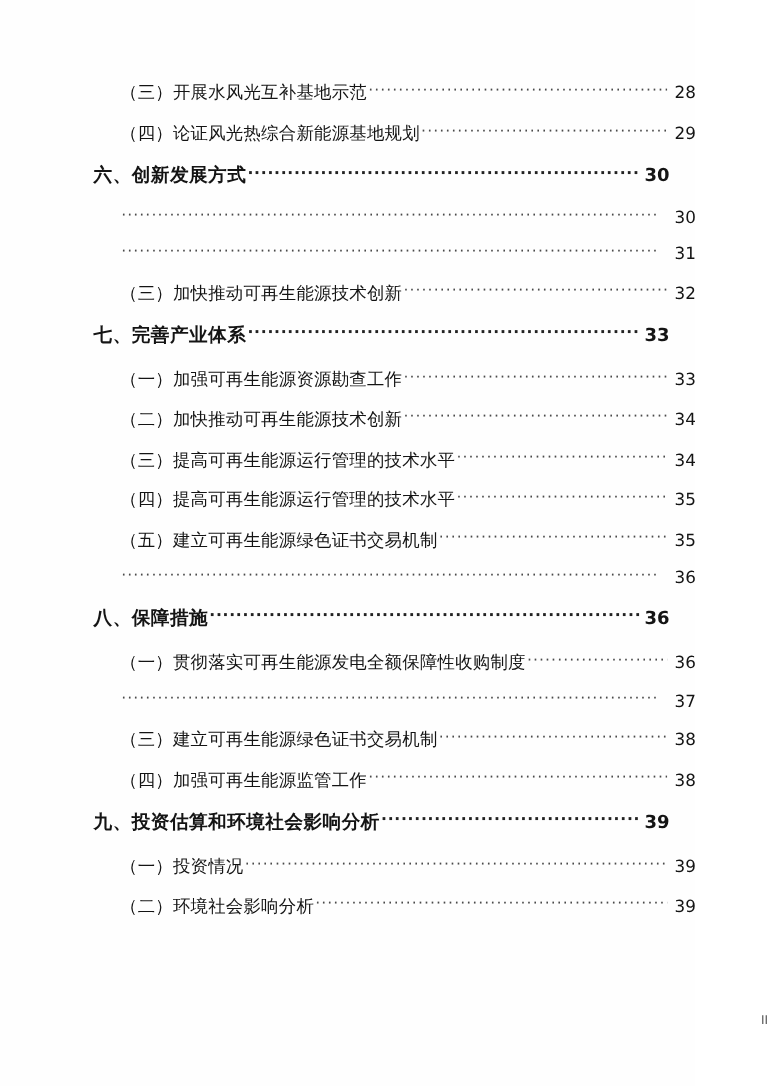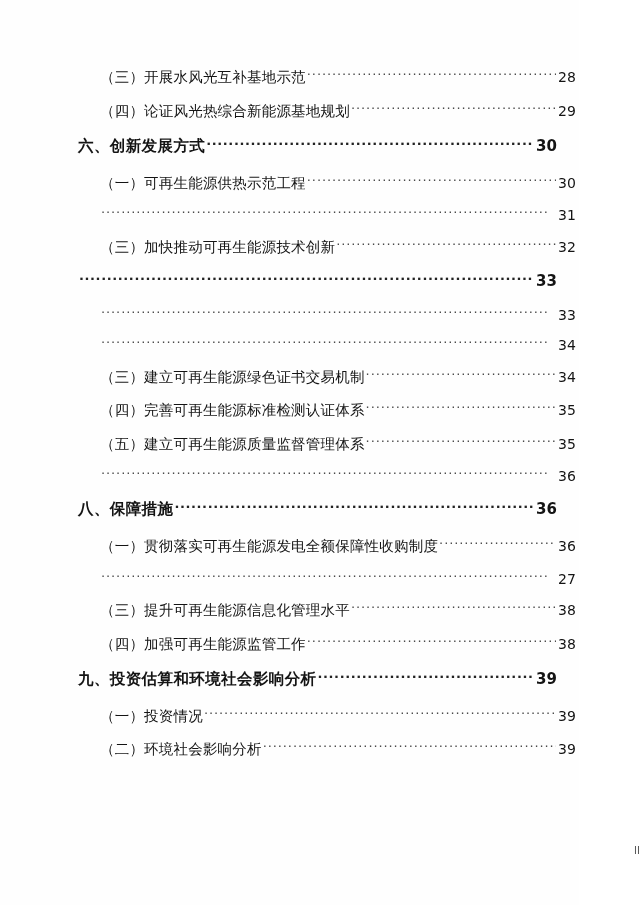--- a/index.html
+++ b/index.html
@@ -70,20 +70,21 @@
   .level1 .leader {
     letter-spacing: 0.6px;
     color: #222;
     font-weight: bold;
   }
   .page-num {
     flex: 0 0 auto;
     font-size: 14px;
     color: #141414;
     min-width: 22px;
+    text-align: right;
   }
   .level1 .page-num {
     font-weight: bold;
     font-size: 15px;
   }
   .folio {
     position: absolute;
     left: 0;
     top: 845px;
     width: 640px;
@@ -106,80 +107,82 @@
         <span class="label">（四）论证风光热综合新能源基地规划</span>
         <span class="leader">·························································································</span>
         <span class="page-num">29</span>
       </div>
       <div class="toc-entry level1">
         <span class="label">六、创新发展方式</span>
         <span class="leader">·························································································</span>
         <span class="page-num">30</span>
       </div>
       <div class="toc-entry level2">
-        <span class="label">（一）可再生能源供热示范工程</span>
         <span class="leader">·························································································</span>
         <span class="page-num">30</span>
       </div>
       <div class="toc-entry level2">
         <span class="leader">·························································································</span>
         <span class="page-num">31</span>
       </div>
       <div class="toc-entry level2">
         <span class="label">（三）加快推动可再生能源技术创新</span>
         <span class="leader">·························································································</span>
         <span class="page-num">32</span>
       </div>
       <div class="toc-entry level1">
+        <span class="label">七、完善产业体系</span>
         <span class="leader">·························································································</span>
         <span class="page-num">33</span>
       </div>
       <div class="toc-entry level2">
+        <span class="label">（一）加强可再生能源资源勘查工作</span>
         <span class="leader">·························································································</span>
         <span class="page-num">33</span>
       </div>
       <div class="toc-entry level2">
+        <span class="label">（二）加快推动可再生能源技术创新</span>
         <span class="leader">·························································································</span>
         <span class="page-num">34</span>
       </div>
       <div class="toc-entry level2">
+        <span class="label">（三）提高可再生能源运行管理的技术水平</span>
+        <span class="leader">·························································································</span>
+        <span class="page-num">34</span>
+      </div>
+      <div class="toc-entry level2">
+        <span class="label">（四）提高可再生能源运行管理的技术水平</span>
+        <span class="leader">·························································································</span>
+        <span class="page-num">35</span>
+      </div>
+      <div class="toc-entry level2">
+        <span class="label">（五）建立可再生能源绿色证书交易机制</span>
+        <span class="leader">·························································································</span>
+        <span class="page-num">35</span>
+      </div>
+      <div class="toc-entry level2">
+        <span class="leader">·························································································</span>
+        <span class="page-num">36</span>
+      </div>
+      <div class="toc-entry level1">
+        <span class="label">八、保障措施</span>
+        <span class="leader">·························································································</span>
+        <span class="page-num">36</span>
+      </div>
+      <div class="toc-entry level2">
+        <span class="label">（一）贯彻落实可再生能源发电全额保障性收购制度</span>
+        <span class="leader">·························································································</span>
+        <span class="page-num">36</span>
+      </div>
+      <div class="toc-entry level2">
+        <span class="leader">·························································································</span>
+        <span class="page-num">37</span>
+      </div>
+      <div class="toc-entry level2">
         <span class="label">（三）建立可再生能源绿色证书交易机制</span>
-        <span class="leader">·························································································</span>
-        <span class="page-num">34</span>
-      </div>
-      <div class="toc-entry level2">
-        <span class="label">（四）完善可再生能源标准检测认证体系</span>
-        <span class="leader">·························································································</span>
-        <span class="page-num">35</span>
-      </div>
-      <div class="toc-entry level2">
-        <span class="label">（五）建立可再生能源质量监督管理体系</span>
-        <span class="leader">·························································································</span>
-        <span class="page-num">35</span>
-      </div>
-      <div class="toc-entry level2">
-        <span class="leader">·························································································</span>
-        <span class="page-num">36</span>
-      </div>
-      <div class="toc-entry level1">
-        <span class="label">八、保障措施</span>
-        <span class="leader">·························································································</span>
-        <span class="page-num">36</span>
-      </div>
-      <div class="toc-entry level2">
-        <span class="label">（一）贯彻落实可再生能源发电全额保障性收购制度</span>
-        <span class="leader">·························································································</span>
-        <span class="page-num">36</span>
-      </div>
-      <div class="toc-entry level2">
-        <span class="leader">·························································································</span>
-        <span class="page-num">27</span>
-      </div>
-      <div class="toc-entry level2">
-        <span class="label">（三）提升可再生能源信息化管理水平</span>
         <span class="leader">·························································································</span>
         <span class="page-num">38</span>
       </div>
       <div class="toc-entry level2">
         <span class="label">（四）加强可再生能源监管工作</span>
         <span class="leader">·························································································</span>
         <span class="page-num">38</span>
       </div>
       <div class="toc-entry level1">
         <span class="label">九、投资估算和环境社会影响分析</span>

